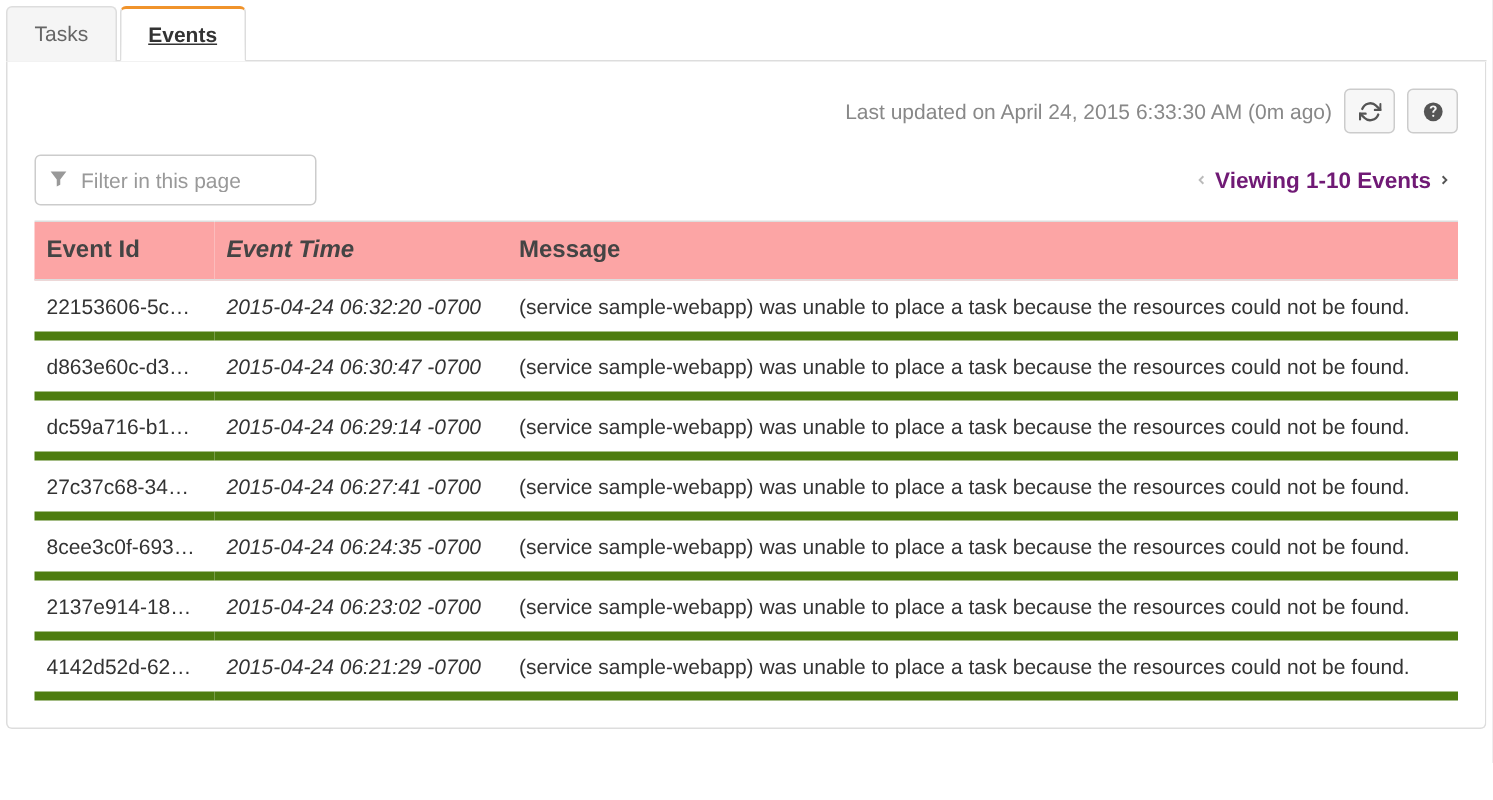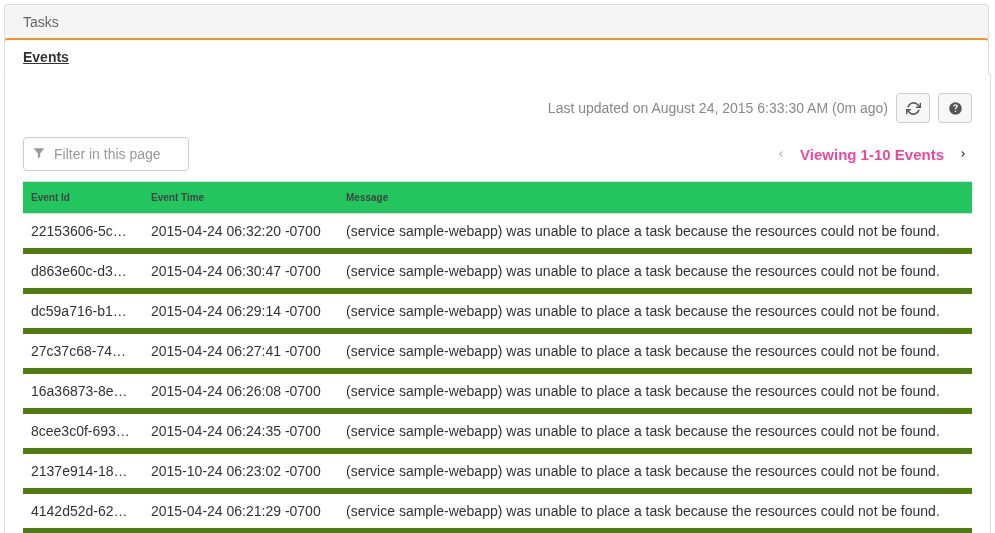--- a/index.html
+++ b/index.html
@@ -7,21 +7,20 @@
       font-family: "Helvetica Neue", Helvetica, Arial, sans-serif;
       font-size: 14px;
       color: #333;
       background: #fff;
       padding: 4px;
     }
     .tabs {
       display: flex;
       border-bottom: 1px solid #ddd;
       margin-bottom: 0;
-      flex-direction: column;
     }
     .tab {
       padding: 9px 18px;
       cursor: pointer;
       color: #666;
       background: #f5f5f5;
       border: 1px solid #ddd;
       border-bottom: none;
       border-radius: 4px 4px 0 0;
       margin-right: 2px;
@@ -66,21 +65,21 @@
       color: #555;
     }
     .filter-row {
       display: flex;
       justify-content: space-between;
       align-items: center;
       margin-bottom: 10px;
     }
     .filter-wrap {
       position: relative;
-      width: 166px;
+      width: 188px;
     }
     .filter-input {
       width: 100%;
       height: 34px;
       padding: 6px 10px 6px 30px;
       border: 1px solid #ccc;
       border-radius: 4px;
       font-size: 14px;
       color: #555;
       background: #fff;
@@ -88,66 +87,65 @@
     .filter-input::placeholder { color: #999; }
     .filter-icon {
       position: absolute;
       left: 9px;
       top: 9px;
       color: #999;
     }
     .pager {
       display: flex;
       align-items: center;
-      gap: 10px;
-      color: #ec4899;
+      color: #701a75;
     }
     .pager-label { font-weight: bold; font-size: 15px; }
     .chevron { color: #bbb; cursor: pointer; padding: 0 4px; }
     .chevron.enabled { color: #555; }
     table {
       width: 100%;
       border-collapse: collapse;
     }
     thead th {
       text-align: left;
       font-weight: bold;
       color: #444;
-      background: #22c55e;
+      background: #fca5a5;
       padding: 10px 8px;
       border-top: 1px solid #ddd;
       border-bottom: 1px solid #ddd;
-      font-size: 10px;
+      font-size: 16px;
     }
     tbody td {
       padding: 9px 8px;
       border-bottom: 6px solid #4d7c0f;
       color: #333;
       font-size: 14px;
       white-space: nowrap;
       overflow: hidden;
       text-overflow: ellipsis;
     }
     .col-id { width: 120px; max-width: 120px; }
-    .col-time { width: 195px; max-width: 195px; }
+    .col-time { width: 195px; max-width: 195px; font-style: italic; }
     .col-msg { }
     svg { display: block; }
   </style>
 </head>
 <body>
 
 <div class="tabs">
   <div class="tab">Tasks</div>
   <div class="tab active">Events</div>
 </div>
 
 <div class="panel">
 
   <div class="status-row">
-    <span class="status-text">Last updated on August 24, 2015 6:33:30 AM (0m ago)</span>
+    <span class="status-text">Last updated on April 24, 2015 6:33:30 AM (0m ago)</span>
     <button class="icon-btn">
       <span>
         <svg width="15" height="15" viewBox="0 0 24 24" fill="none" stroke="currentColor" stroke-width="2.5" stroke-linecap="round" stroke-linejoin="round">
             <polyline points="23 4 23 10 17 10"></polyline>
             <polyline points="1 20 1 14 7 14"></polyline>
             <path d="M3.51 9a9 9 0 0 1 14.85-3.36L23 10M1 14l4.64 4.36A9 9 0 0 0 20.49 15"></path>
           </svg>
       </span>
     </button>
     <button class="icon-btn">
@@ -202,37 +200,32 @@
           <td class="col-id">d863e60c-d3…</td>
           <td class="col-time">2015-04-24 06:30:47 -0700</td>
           <td class="col-msg">(service sample-webapp) was unable to place a task because the resources could not be found.</td>
         </tr>
         <tr>
           <td class="col-id">dc59a716-b1…</td>
           <td class="col-time">2015-04-24 06:29:14 -0700</td>
           <td class="col-msg">(service sample-webapp) was unable to place a task because the resources could not be found.</td>
         </tr>
         <tr>
-          <td class="col-id">27c37c68-74…</td>
+          <td class="col-id">27c37c68-34…</td>
           <td class="col-time">2015-04-24 06:27:41 -0700</td>
-          <td class="col-msg">(service sample-webapp) was unable to place a task because the resources could not be found.</td>
-        </tr>
-        <tr>
-          <td class="col-id">16a36873-8e…</td>
-          <td class="col-time">2015-04-24 06:26:08 -0700</td>
           <td class="col-msg">(service sample-webapp) was unable to place a task because the resources could not be found.</td>
         </tr>
         <tr>
           <td class="col-id">8cee3c0f-693…</td>
           <td class="col-time">2015-04-24 06:24:35 -0700</td>
           <td class="col-msg">(service sample-webapp) was unable to place a task because the resources could not be found.</td>
         </tr>
         <tr>
           <td class="col-id">2137e914-18…</td>
-          <td class="col-time">2015-10-24 06:23:02 -0700</td>
+          <td class="col-time">2015-04-24 06:23:02 -0700</td>
           <td class="col-msg">(service sample-webapp) was unable to place a task because the resources could not be found.</td>
         </tr>
         <tr>
           <td class="col-id">4142d52d-62…</td>
           <td class="col-time">2015-04-24 06:21:29 -0700</td>
           <td class="col-msg">(service sample-webapp) was unable to place a task because the resources could not be found.</td>
         </tr>
       </tbody>
   </table>
 

